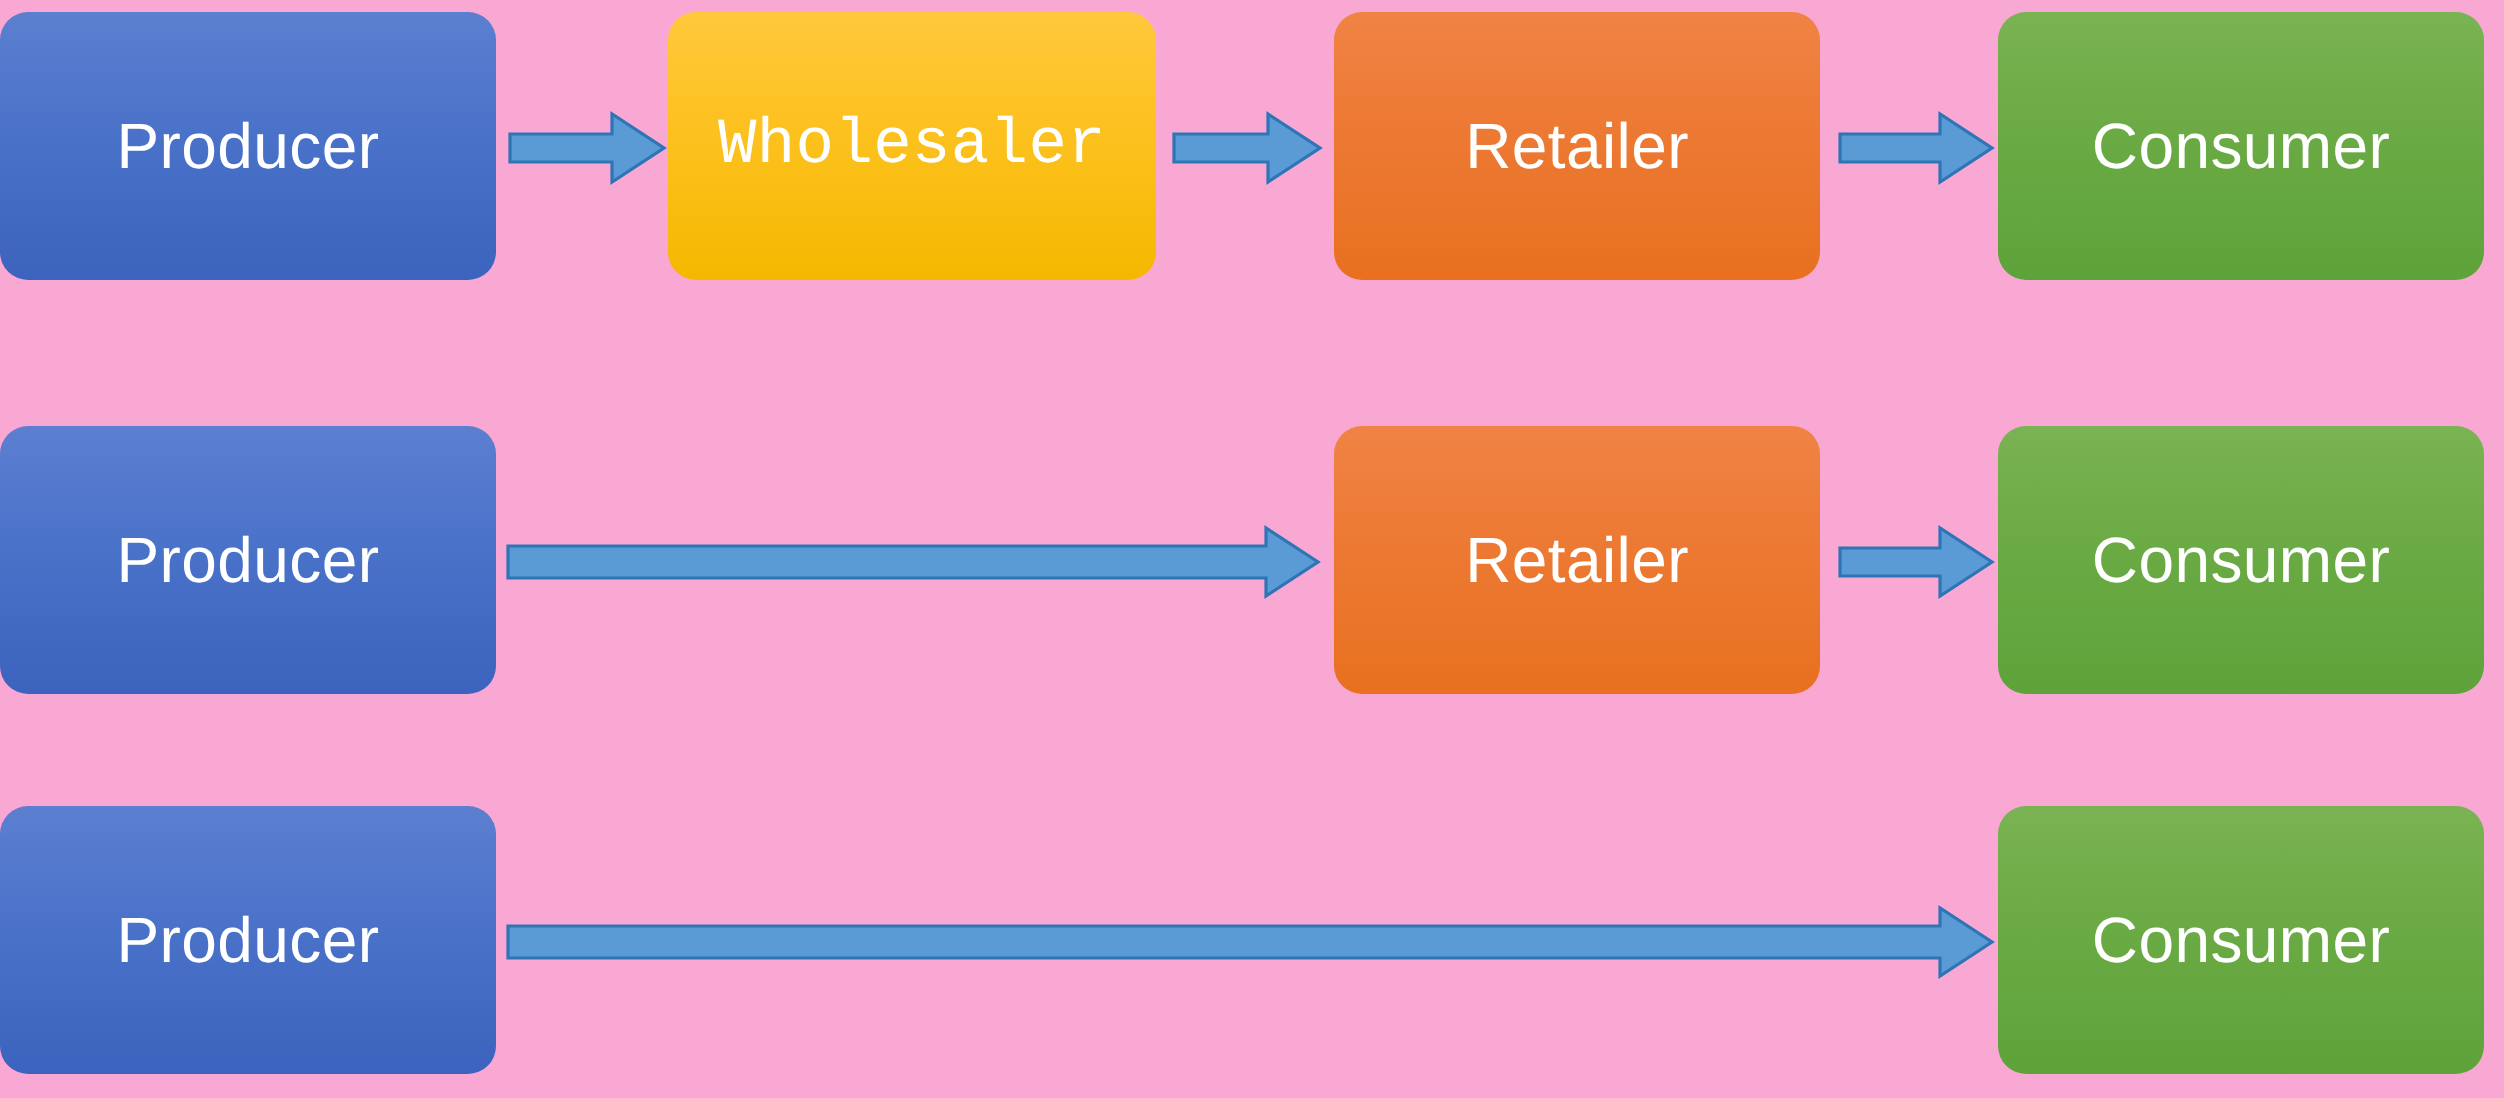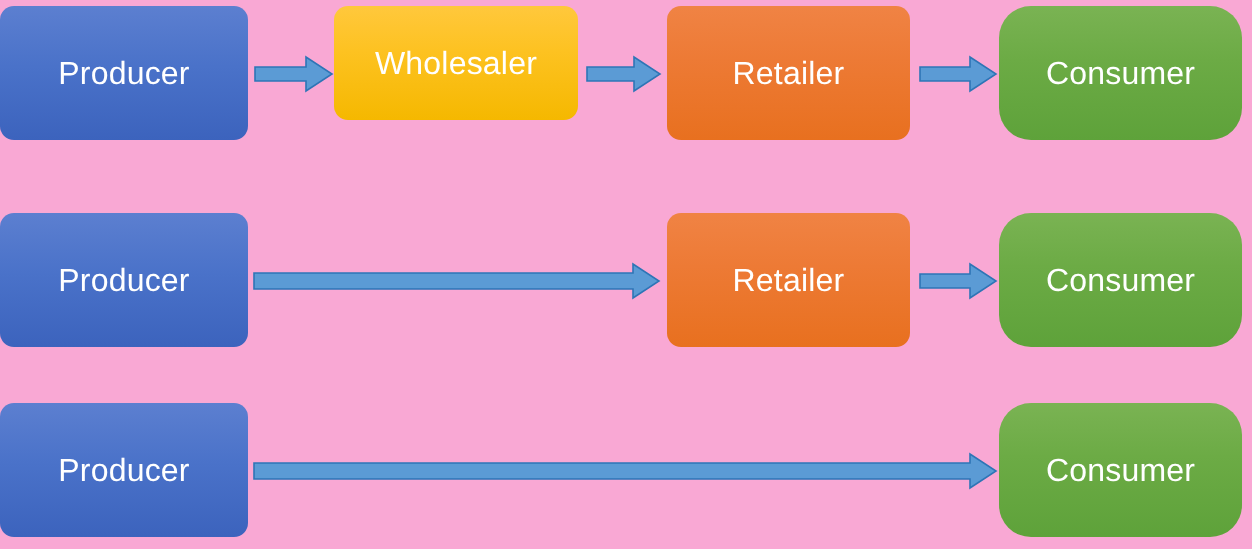--- a/index.html
+++ b/index.html
@@ -52,21 +52,20 @@
   .node.wholesaler {
     background: linear-gradient(to bottom, #ffc83c 0%, #fdc221 40%, #f5b800 100%);
   }
   
   .node.retailer {
     background: linear-gradient(to bottom, #f08344 0%, #ed7a35 40%, #e8701f 100%);
   }
   
   .node.consumer {
     background: linear-gradient(to bottom, #7ab353 0%, #6cab45 40%, #5ea23a 100%);
-    border-radius: 32px;
   }
 
   
   .arrow {
     position: absolute;
     pointer-events: none;
   }
   .arrow svg {
     display: block;
     overflow: visible;
@@ -87,21 +86,21 @@
       </svg>
     </div>
     <div class="arrow" style="left: 919px; top: 56px;">
       <svg width="78" height="36" viewBox="-1 -1 78 36">
         <polygon points="0,10 50,10 50,0 76,17 50,34 50,24 0,24" fill="#5b9bd5" stroke="#2e75b6" stroke-width="1.6" stroke-linejoin="miter"></polygon>
       </svg>
     </div>
     <div class="node producer" style="left: 0px; top: 6px; width: 248px; height: 134px;">
       <span class="node-label" style="color: rgb(255, 255, 255);">Producer</span>
     </div>
-    <div class="node wholesaler" style="left: 334px; top: 6px; width: 244px; height: 114px;">
+    <div class="node wholesaler" style="left: 334px; top: 6px; width: 244px; height: 134px; font-family: Liberation Mono, monospace;">
       <span class="node-label" style="color: rgb(255, 255, 255);">Wholesaler</span>
     </div>
     <div class="node retailer" style="left: 667px; top: 6px; width: 243px; height: 134px;">
       <span class="node-label" style="color: rgb(255, 255, 255);">Retailer</span>
     </div>
     <div class="node consumer" style="left: 999px; top: 6px; width: 243px; height: 134px;">
       <span class="node-label" style="color: rgb(255, 255, 255);">Consumer</span>
     </div>
     <div class="arrow" style="left: 253px; top: 263px;">
       <svg width="407" height="36" viewBox="-1 -1 407 36">

